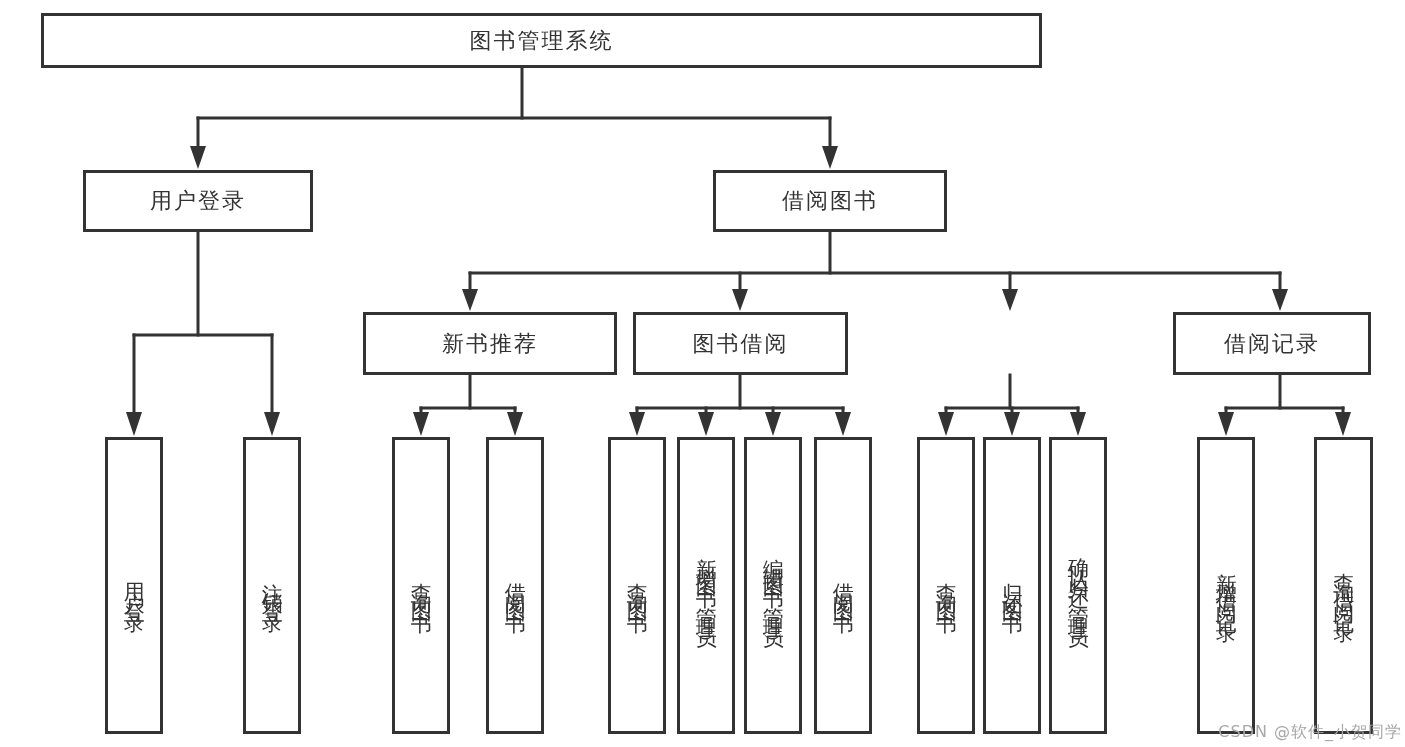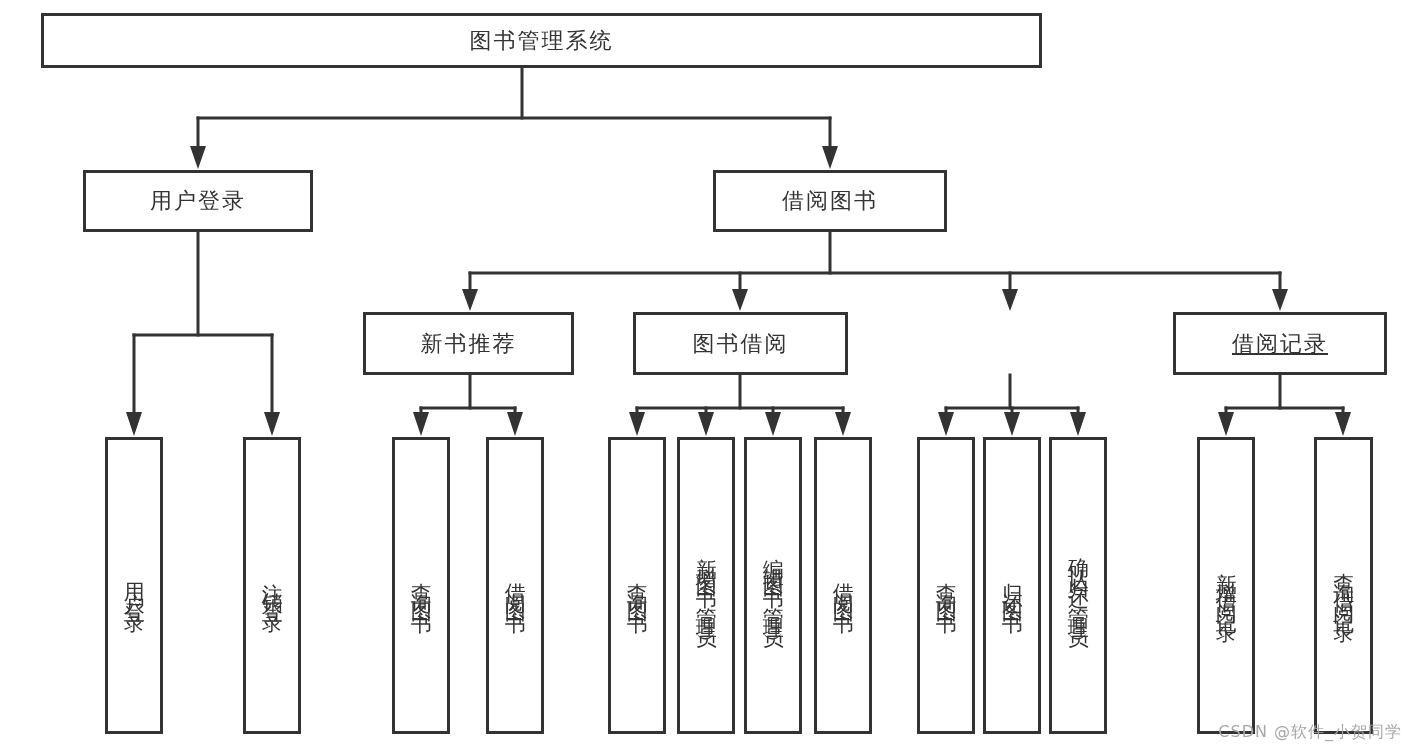--- a/index.html
+++ b/index.html
@@ -109,23 +109,23 @@
       <polygon points="1218,412 1234,412 1226,436"></polygon>
       <polygon points="1335,412 1351,412 1343,436"></polygon>
     </g>
   </svg>
 
   <div class="node" style="left:21px;top:13px;width:1001px;height:55px;margin-left:20px;">图书管理系统</div>
 
   <div class="node" style="left:83px;top:170px;width:230px;height:62px;">用户登录</div>
   <div class="node" style="left:713px;top:170px;width:234px;height:62px;">借阅图书</div>
 
-  <div class="node" style="left:363px;top:312px;width:211px;height:63px;">新书推荐</div>
+  <div class="node" style="left:363px;top:312px;width:254px;height:63px;">新书推荐</div>
   <div class="node" style="left:633px;top:312px;width:215px;height:63px;">图书借阅</div>
-  <div class="node" style="left:1173px;top:312px;width:214px;height:63px;text-decoration:underline;">借阅记录</div>
+  <div class="node" style="left:1173px;top:312px;width:198px;height:63px;">借阅记录</div>
 
   <div class="leaf" style="left:105px;top:437px;width:58px;height:297px;">
     <span class="vtext">用户登录</span>
   </div>
   <div class="leaf" style="left:243px;top:437px;width:58px;height:297px;">
     <span class="vtext">注销登录</span>
   </div>
 
   <div class="leaf" style="left:392px;top:437px;width:58px;height:297px;">
     <span class="vtext">查询图书</span>

